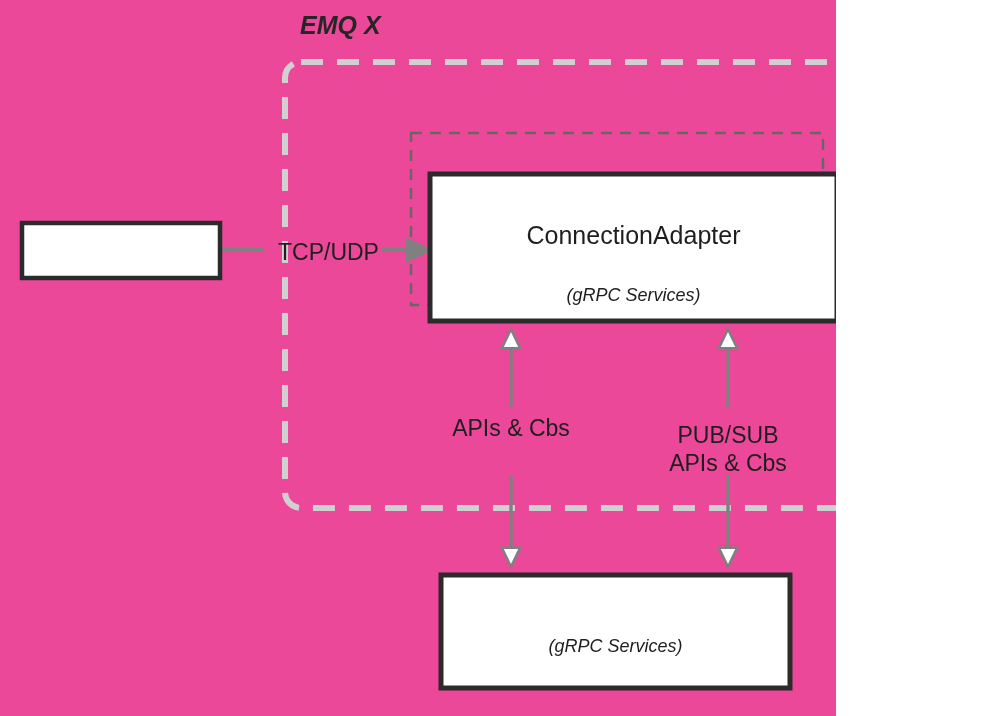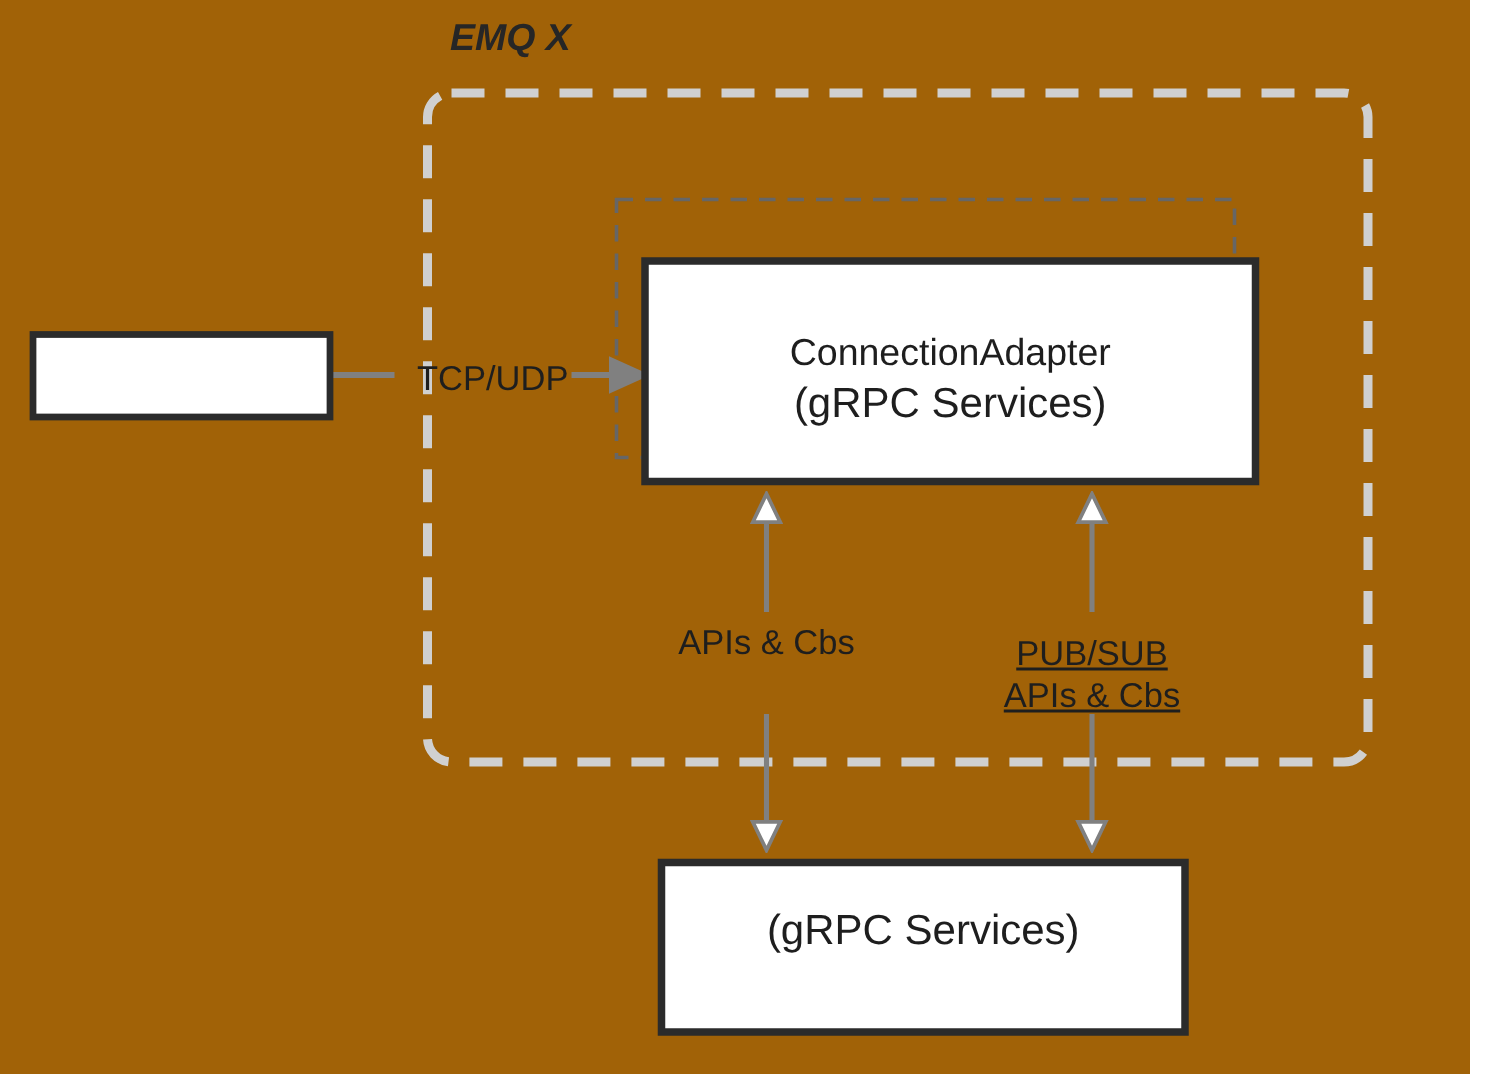--- a/index.html
+++ b/index.html
@@ -5,23 +5,23 @@
   html, body {
     margin: 0;
     padding: 0;
     background: #ffffff;
   }
   body {
     font-family: "Liberation Sans", sans-serif;
   }
   #canvas {
     position: relative;
-    width: 980px;
+    width: 836px;
     height: 716px;
-    background: #a16207;
+    background: #ec4899;
     overflow: hidden;
   }
   #diagram-svg {
     position: absolute;
     left: 0;
     top: 0;
     width: 996px;
     height: 716px;
   }
   .node-label {
@@ -37,21 +37,23 @@
     font-style: italic;
     font-weight: bold;
     font-size: 25px;
     color: #262626;
     white-space: nowrap;
   }
   .box-title {
     font-size: 25px;
   }
   .box-sub {
-    font-size: 28px;
+    font-size: 18px;
+    font-style: italic;
+    margin-top: 33px;
   }
   .edge-label {
     position: absolute;
     font-size: 23px;
     color: #1e1e1e;
     text-align: center;
     line-height: 1.22;
     white-space: nowrap;
   }
 </style>
@@ -103,18 +105,18 @@
   <div class="node-label" style="left:441px; top:602px; width:349px;">
     <div class="box-sub">(gRPC Services)</div>
   </div>
 
   <div class="edge-label" style="left:278px; top:238px;">TCP/UDP</div>
 
   <div class="edge-label" style="left:411px; top:414px; width:200px;">
     <div>APIs &amp; Cbs</div>
   </div>
 
-  <div class="edge-label" style="left:628px; top:421px; width:200px;text-decoration:underline;">
+  <div class="edge-label" style="left:628px; top:421px; width:200px;">
     <div>PUB/SUB</div>
     <div>APIs &amp; Cbs</div>
   </div>
 
 </div>
 
 </body></html>

